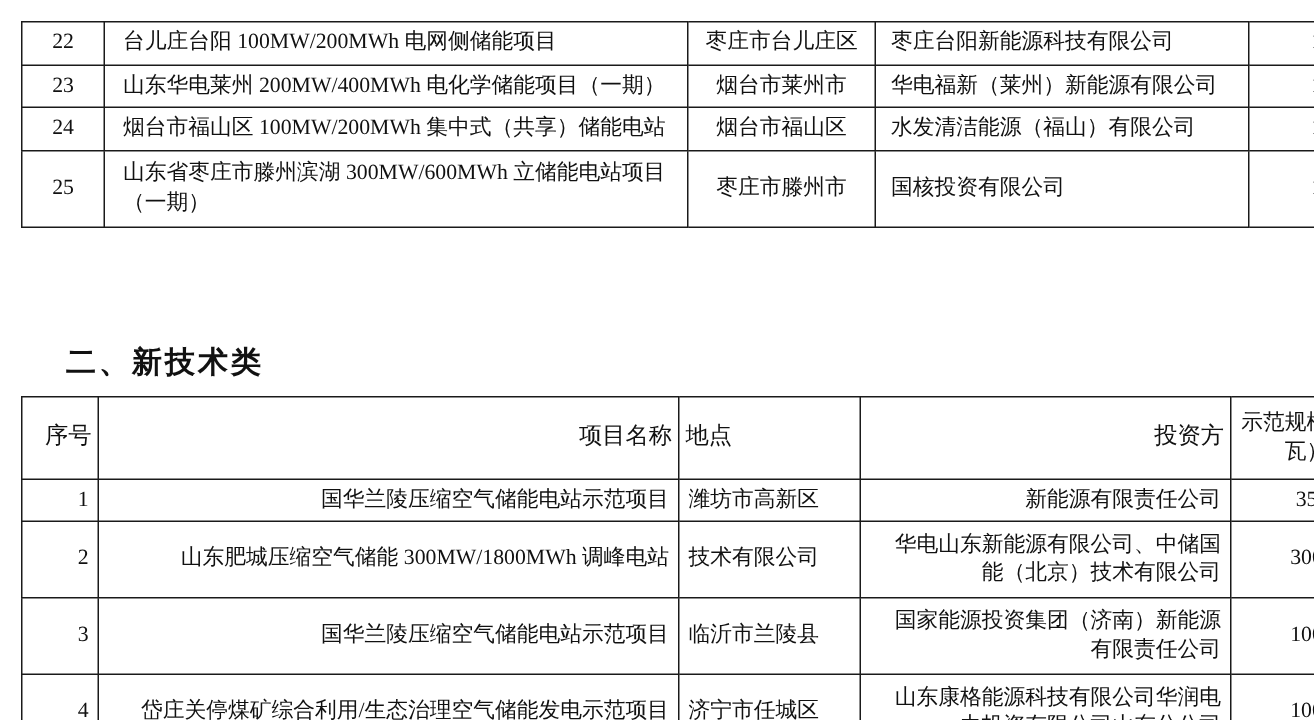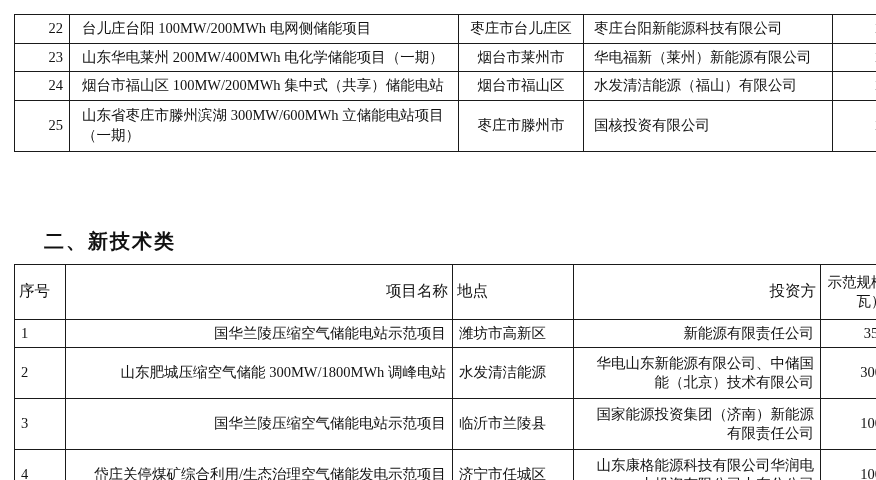--- a/index.html
+++ b/index.html
@@ -34,21 +34,21 @@
     vertical-align: middle;
     word-break: break-all;
   }
   
   #table-one {
     position: absolute;
     left: 14px;
     top: 14px;
     width: 848px;
   }
-  #table-one .c-no      { width: 42px;  text-align: right; margin-left: 32px; }
+  #table-one .c-no      { width: 42px;  text-align: center; margin-left: 32px; }
   #table-one .c-name    { width: 370px; text-align: left; padding-left: 12px; }
   #table-one .c-place   { width: 112px; text-align: center; }
   #table-one .c-invest  { width: 232px; text-align: left; padding-left: 10px; }
   #table-one .c-scale   { width: 92px;  text-align: center; }
 
   .section-title {
     position: absolute;
     left: 44px;
     top: 228px;
     font-size: 20px;
@@ -57,21 +57,21 @@
     font-family: Liberation Serif, serif;
   }
 
   
   #table-two {
     position: absolute;
     left: 14px;
     top: 264px;
     width: 848px;
   }
-  #table-two .c-no      { width: 42px;  text-align: left; }
+  #table-two .c-no      { width: 42px;  text-align: right; }
   #table-two .c-name    { width: 370px; text-align: right; padding-left: 12px; }
   #table-two .c-place   { width: 112px; text-align: left; margin-top: 39px; }
   #table-two .c-invest  { width: 232px; text-align: right; padding-left: 10px; }
   #table-two .c-scale   { width: 92px;  text-align: center; }
   #table-two thead td {
     text-align: center;
     font-size: 15.5px;
     padding: 8px 4px;
   }
   #table-two thead td.head-scale {
@@ -134,21 +134,21 @@
       <tr>
         <td class="c-no">1</td>
         <td class="c-name">国华兰陵压缩空气储能电站示范项目</td>
         <td class="c-place">潍坊市高新区</td>
         <td class="c-invest">新能源有限责任公司</td>
         <td class="c-scale">35</td>
       </tr>
       <tr class="row-tall">
         <td class="c-no">2</td>
         <td class="c-name">山东肥城压缩空气储能 300MW/1800MWh 调峰电站</td>
-        <td class="c-place">水发清洁能源</td>
+        <td class="c-place">技术有限公司</td>
         <td class="c-invest">华电山东新能源有限公司、中储国能（北京）技术有限公司</td>
         <td class="c-scale">300</td>
       </tr>
       <tr class="row-tall">
         <td class="c-no">3</td>
         <td class="c-name">国华兰陵压缩空气储能电站示范项目</td>
         <td class="c-place">临沂市兰陵县</td>
         <td class="c-invest">国家能源投资集团（济南）新能源有限责任公司</td>
         <td class="c-scale">100</td>
       </tr>

